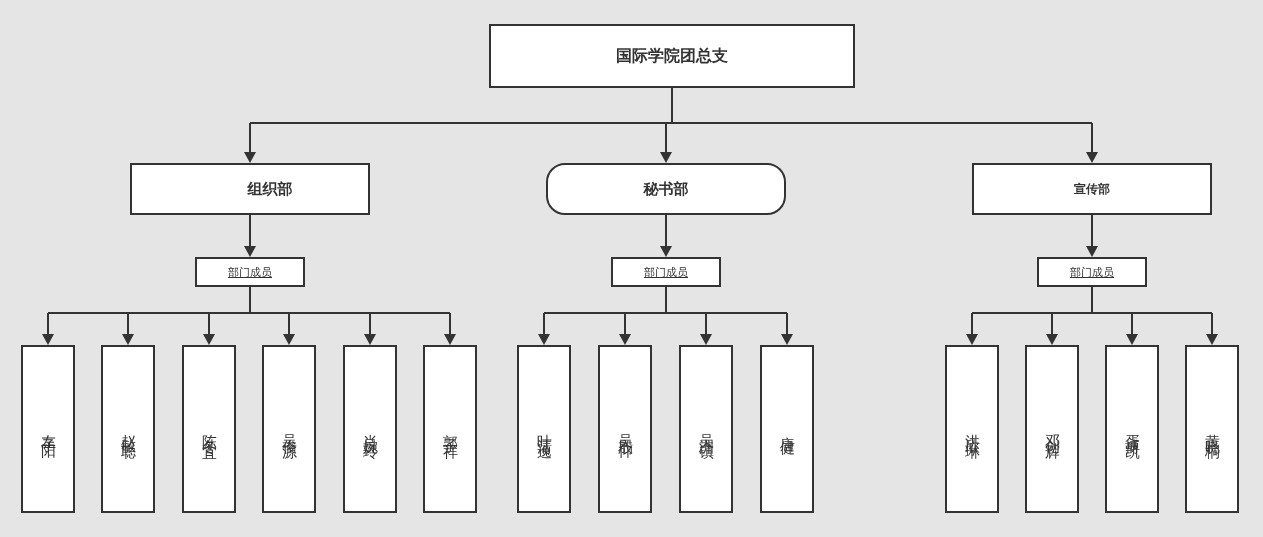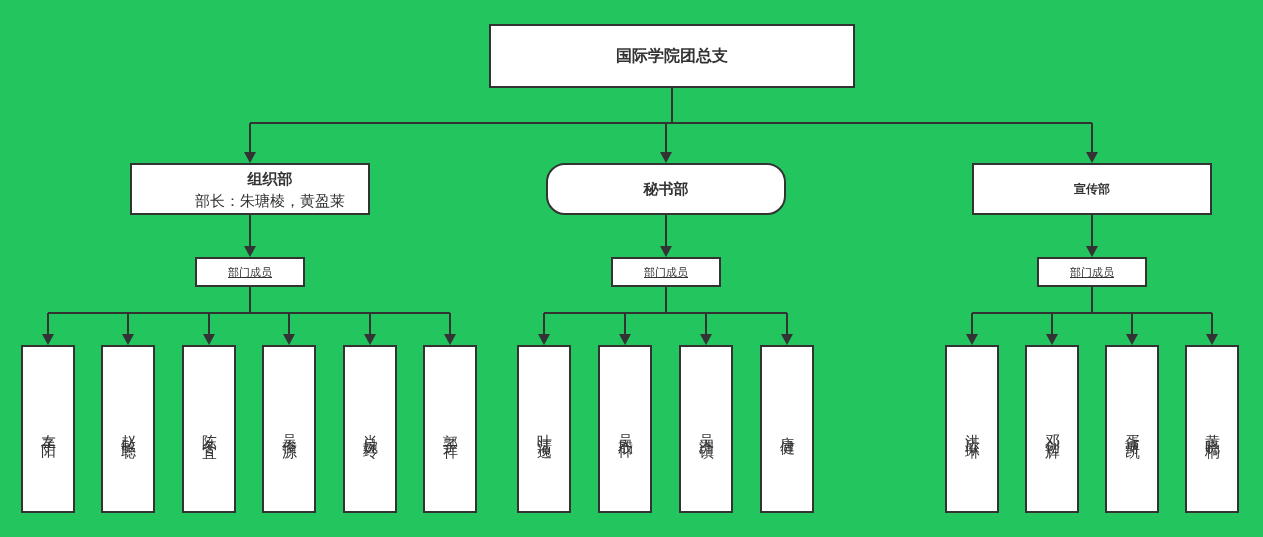--- a/index.html
+++ b/index.html
@@ -4,21 +4,21 @@
 <style>
   html, body {
     margin: 0;
     padding: 0;
     background: #ffffff;
   }
   .canvas {
     position: relative;
     width: 1263px;
     height: 537px;
-    background: #22c55e;
+    background: #e5e5e5;
     font-family: "Liberation Sans", "DejaVu Sans", sans-serif;
     color: #333333;
     overflow: hidden;
   }
   svg.connectors {
     position: absolute;
     left: 0; top: 0;
     width: 1263px; height: 537px;
   }
   .node {
@@ -93,21 +93,20 @@
       <polygon points="1206,334 1218,334 1212,345"></polygon>
     </g>
   </svg>
 
   <div class="node" style="left:489px; top:24px; width:366px; height:64px;">
     <div class="node-title">国际学院团总支</div>
   </div>
 
   <div class="node" style="left:130px; top:163px; width:240px; height:52px;padding-left:40px;">
     <div class="node-title" style="font-size:15px;">组织部</div>
-    <div class="node-sub">部长：朱瑭棱，黄盈莱</div>
   </div>
   <div class="node" style="left:546px; top:163px; width:240px; height:52px;border-radius:19px;">
     <div class="node-title" style="font-size:15px;">秘书部</div>
   </div>
   <div class="node" style="left:972px; top:163px; width:240px; height:52px;">
     <div class="node-title" style="font-size:12px;">宣传部</div>
   </div>
 
   <div class="node label-node" style="left:195px; top:257px; width:110px; height:30px;">部门成员</div>
   <div class="node label-node" style="left:611px; top:257px; width:110px; height:30px;">部门成员</div>

